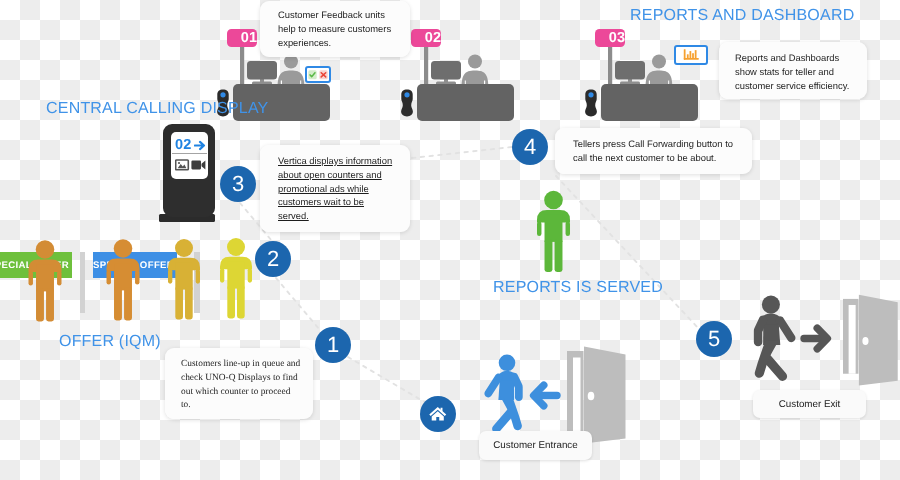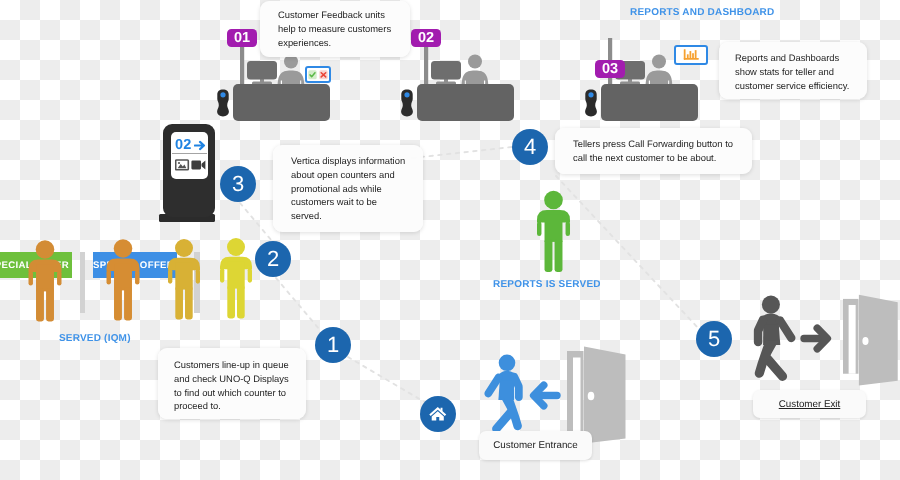--- a/index.html
+++ b/index.html
@@ -9,37 +9,37 @@
     background-image:
       linear-gradient(45deg,#ededed 25%,transparent 25%,transparent 75%,#ededed 75%),
       linear-gradient(45deg,#ededed 25%,transparent 25%,transparent 75%,#ededed 75%);
     background-size:40px 40px;
     background-position:0 0, 20px 20px;
   }
   #stage{position:relative;width:900px;height:480px;}
   .abs{position:absolute;}
 
   
-  .section-label{position:absolute;color:#4093e8;font-weight:bold;font-size:10px;
+  .section-label{position:absolute;color:#4093e8;font-weight:normal;font-size:16px;
     letter-spacing:0.2px;white-space:nowrap;}
 
   
   .callout{position:absolute;background:rgba(252,252,252,0.955);border-radius:9px;
     box-shadow:0 1px 4px rgba(0,0,0,0.13);
     color:#1d1d1d;font-size:9.4px;line-height:13.8px;box-sizing:border-box;}
 
   
   .numcircle{position:absolute;width:36px;height:36px;border-radius:50%;
     background:#1c66ae;color:#fff;font-size:22px;font-weight:normal;
     display:flex;align-items:center;justify-content:center;line-height:1;}
 
   
-  .cbadge{position:absolute;background:#a21caf;border-radius:4.5px;color:#fff;
+  .cbadge{position:absolute;background:#ec4899;border-radius:4.5px;color:#fff;
     font-size:14.5px;font-weight:bold;display:flex;align-items:center;
-    justify-content:center;width:30px;height:18px;letter-spacing:0;line-height:1;}
+    justify-content:flex-end;width:30px;height:18px;letter-spacing:0;line-height:1;}
 
   
   .banner-clip{position:absolute;height:26px;overflow:hidden;}
   .banner{position:absolute;height:26px;color:#fff;font-weight:bold;font-size:9.6px;
     display:flex;align-items:center;justify-content:center;letter-spacing:0.35px;
     white-space:nowrap;}
   .post{position:absolute;background:#d5d5d5;}
 
   
   .caption{position:absolute;background:#fafafa;border-radius:7px;
@@ -116,21 +116,21 @@
     <path d="M6.0,0.4 C9.6,0.4 11.7,2.3 11.7,5.6 L11.7,10.0 C11.7,12.2 10.2,13.4 10.2,16.2 C10.2,19.0 11.9,20.2 11.9,22.6 C11.9,25.6 9.5,27.4 6.0,27.4 C2.5,27.4 0.1,25.6 0.1,22.6 C0.1,20.2 1.8,19.0 1.8,16.2 C1.8,13.4 0.3,12.2 0.3,10.0 L0.3,5.6 C0.3,2.3 2.4,0.4 6.0,0.4 Z" fill="#2b2b2b"></path>
     <circle cx="6.0" cy="5.8" r="2.6" fill="#2f89e5"></circle>
   </svg>
 
   <div class="cbadge" style="left:227px;top:29px;">
       <span>01</span>
     </div>
   <div class="cbadge" style="left:411px;top:29px;">
       <span>02</span>
     </div>
-  <div class="cbadge" style="left:595px;top:29px;margin-top:31px;">
+  <div class="cbadge" style="left:595px;top:29px;">
       <span>03</span>
     </div>
 
   <svg class="abs" style="left:0;top:0;" width="900" height="480">
     <g fill="#5cb73a">
       <circle cx="553.5" cy="200.0" r="9.3"></circle>
       <path d="M537.0,222.5 L537.0,219.9 Q537.0,210.0 546.9,210.0 L560.1,210.0 Q570.0,210.0 570.0,219.9 L570.0,222.5 Z"></path>
       <rect x="537.00" y="221.5" width="4.46" height="14.6" rx="2.23"></rect>
       <rect x="565.55" y="221.5" width="4.46" height="14.6" rx="2.23"></rect>
       <rect x="544.52" y="214.9" width="17.95" height="27.0"></rect>
@@ -182,44 +182,44 @@
       <path d="M4.0,15.5 L26.0,15.5" stroke-width="7.4"></path>
       <path d="M17.2,5.2 L27.4,15.5 L17.2,25.8" stroke-width="7.4"></path>
     </g>
   </svg>
   <svg class="abs" style="left:843px;top:290px;" width="58" height="102" viewBox="0 0 62 100">
     <rect x="0" y="5" width="16.5" height="80" fill="#bdbdbd"></rect>
     <rect x="6.0" y="11.5" width="7.5" height="73.5" fill="#ffffff"></rect>
     <path d="M17.0,0.5 L58.5,8.5 L58.5,92.5 L17.0,97.5 Z" fill="#bdbdbd"></path>
     <ellipse cx="24.0" cy="50.0" rx="3.3" ry="4.3" fill="#ffffff"></ellipse>
   </svg>
-  <div class="caption" style="left:753px;top:390px;width:113px;height:28px;text-decoration:underline;">
+  <div class="caption" style="left:753px;top:390px;width:113px;height:28px;">
     <span>Customer Exit</span>
   </div>
 
   <div class="numcircle" style="left:420px;top:396px;">
     <svg width="17.5" height="15.8" viewBox="0 0 20 18">
       <g fill="#fff">
         <path d="M10.0,1.0 L0.3,9.6 L2.0,11.3 L10.0,4.2 L18.0,11.3 L19.7,9.6 Z"></path>
         <path d="M13.2,2.0 L15.4,2.0 L15.4,6.6 L13.2,4.7 Z"></path>
         <path d="M10.0,6.0 L3.1,12.1 L3.1,16.6 L8.3,16.6 L8.3,12.6 L11.7,12.6 L11.7,16.6 L16.9,16.6 L16.9,12.1 Z"></path>
       </g>
     </svg>
   </div>
 
   <div class="callout" style="left:719px;top:42px;width:148px;height:57px;padding:9px 14px 0 16px;">
     <span>Reports and Dashboards show stats for teller and customer service efficiency.</span>
   </div>
   <div class="callout" style="left:260px;top:1px;width:150px;height:56px;padding:7px 16px 0 18px;">
     <span>Customer Feedback units help to measure customers experiences.</span>
   </div>
-  <div class="callout" style="left:273px;top:145px;width:150px;height:87px;padding:9px 14px 0 18px;">
+  <div class="callout" style="left:260px;top:145px;width:150px;height:87px;padding:9px 14px 0 18px;text-decoration:underline;">
     <span>Vertica displays information about open counters and promotional ads while customers wait to be served.</span>
   </div>
-  <div class="callout" style="left:158px;top:348px;width:148px;height:71px;padding:10px 12px 0 16px;">
+  <div class="callout" style="left:165px;top:348px;width:148px;height:71px;padding:10px 12px 0 16px;font-family:Liberation Serif, serif;">
     <span>Customers line-up in queue and check UNO-Q Displays to find out which counter to proceed to.</span>
   </div>
   <div class="callout" style="left:555px;top:128px;width:197px;height:46px;padding:9px 12px 0 18px;">
     <span>Tellers press Call Forwarding button to call the next customer to be about.</span>
   </div>
 
   <div class="numcircle" style="left:315px;top:327px;">
       <span>1</span>
     </div>
   <div class="numcircle" style="left:255px;top:241px;">
@@ -228,21 +228,22 @@
   <div class="numcircle" style="left:220px;top:166px;">
       <span>3</span>
     </div>
   <div class="numcircle" style="left:512px;top:129px;">
       <span>4</span>
     </div>
   <div class="numcircle" style="left:696px;top:321px;">
       <span>5</span>
     </div>
 
-  <div class="section-label" style="left:59px;top:333px;">SERVED (IQM)</div>
+  <div class="section-label" style="left:46px;top:100px;">CENTRAL CALLING DISPLAY</div>
+  <div class="section-label" style="left:59px;top:333px;">OFFER (IQM)</div>
   <div class="section-label" style="left:493px;top:279px;">REPORTS IS SERVED</div>
   <div class="section-label" style="left:630px;top:7px;">REPORTS AND DASHBOARD</div>
 
   <div class="devbox" style="left:305px;top:66px;width:26px;height:17px;">
     <svg width="20" height="10" viewBox="0 0 20 10">
       <g>
         <rect x="0.3" y="0.3" width="8.4" height="9.0" rx="1.6" fill="#d4edcb"></rect>
         <path d="M2.1,4.9 L3.7,6.8 L7.0,2.8" stroke="#5ab947" stroke-width="1.5" fill="none" stroke-linecap="round" stroke-linejoin="round"></path>
       </g>
       <g>

